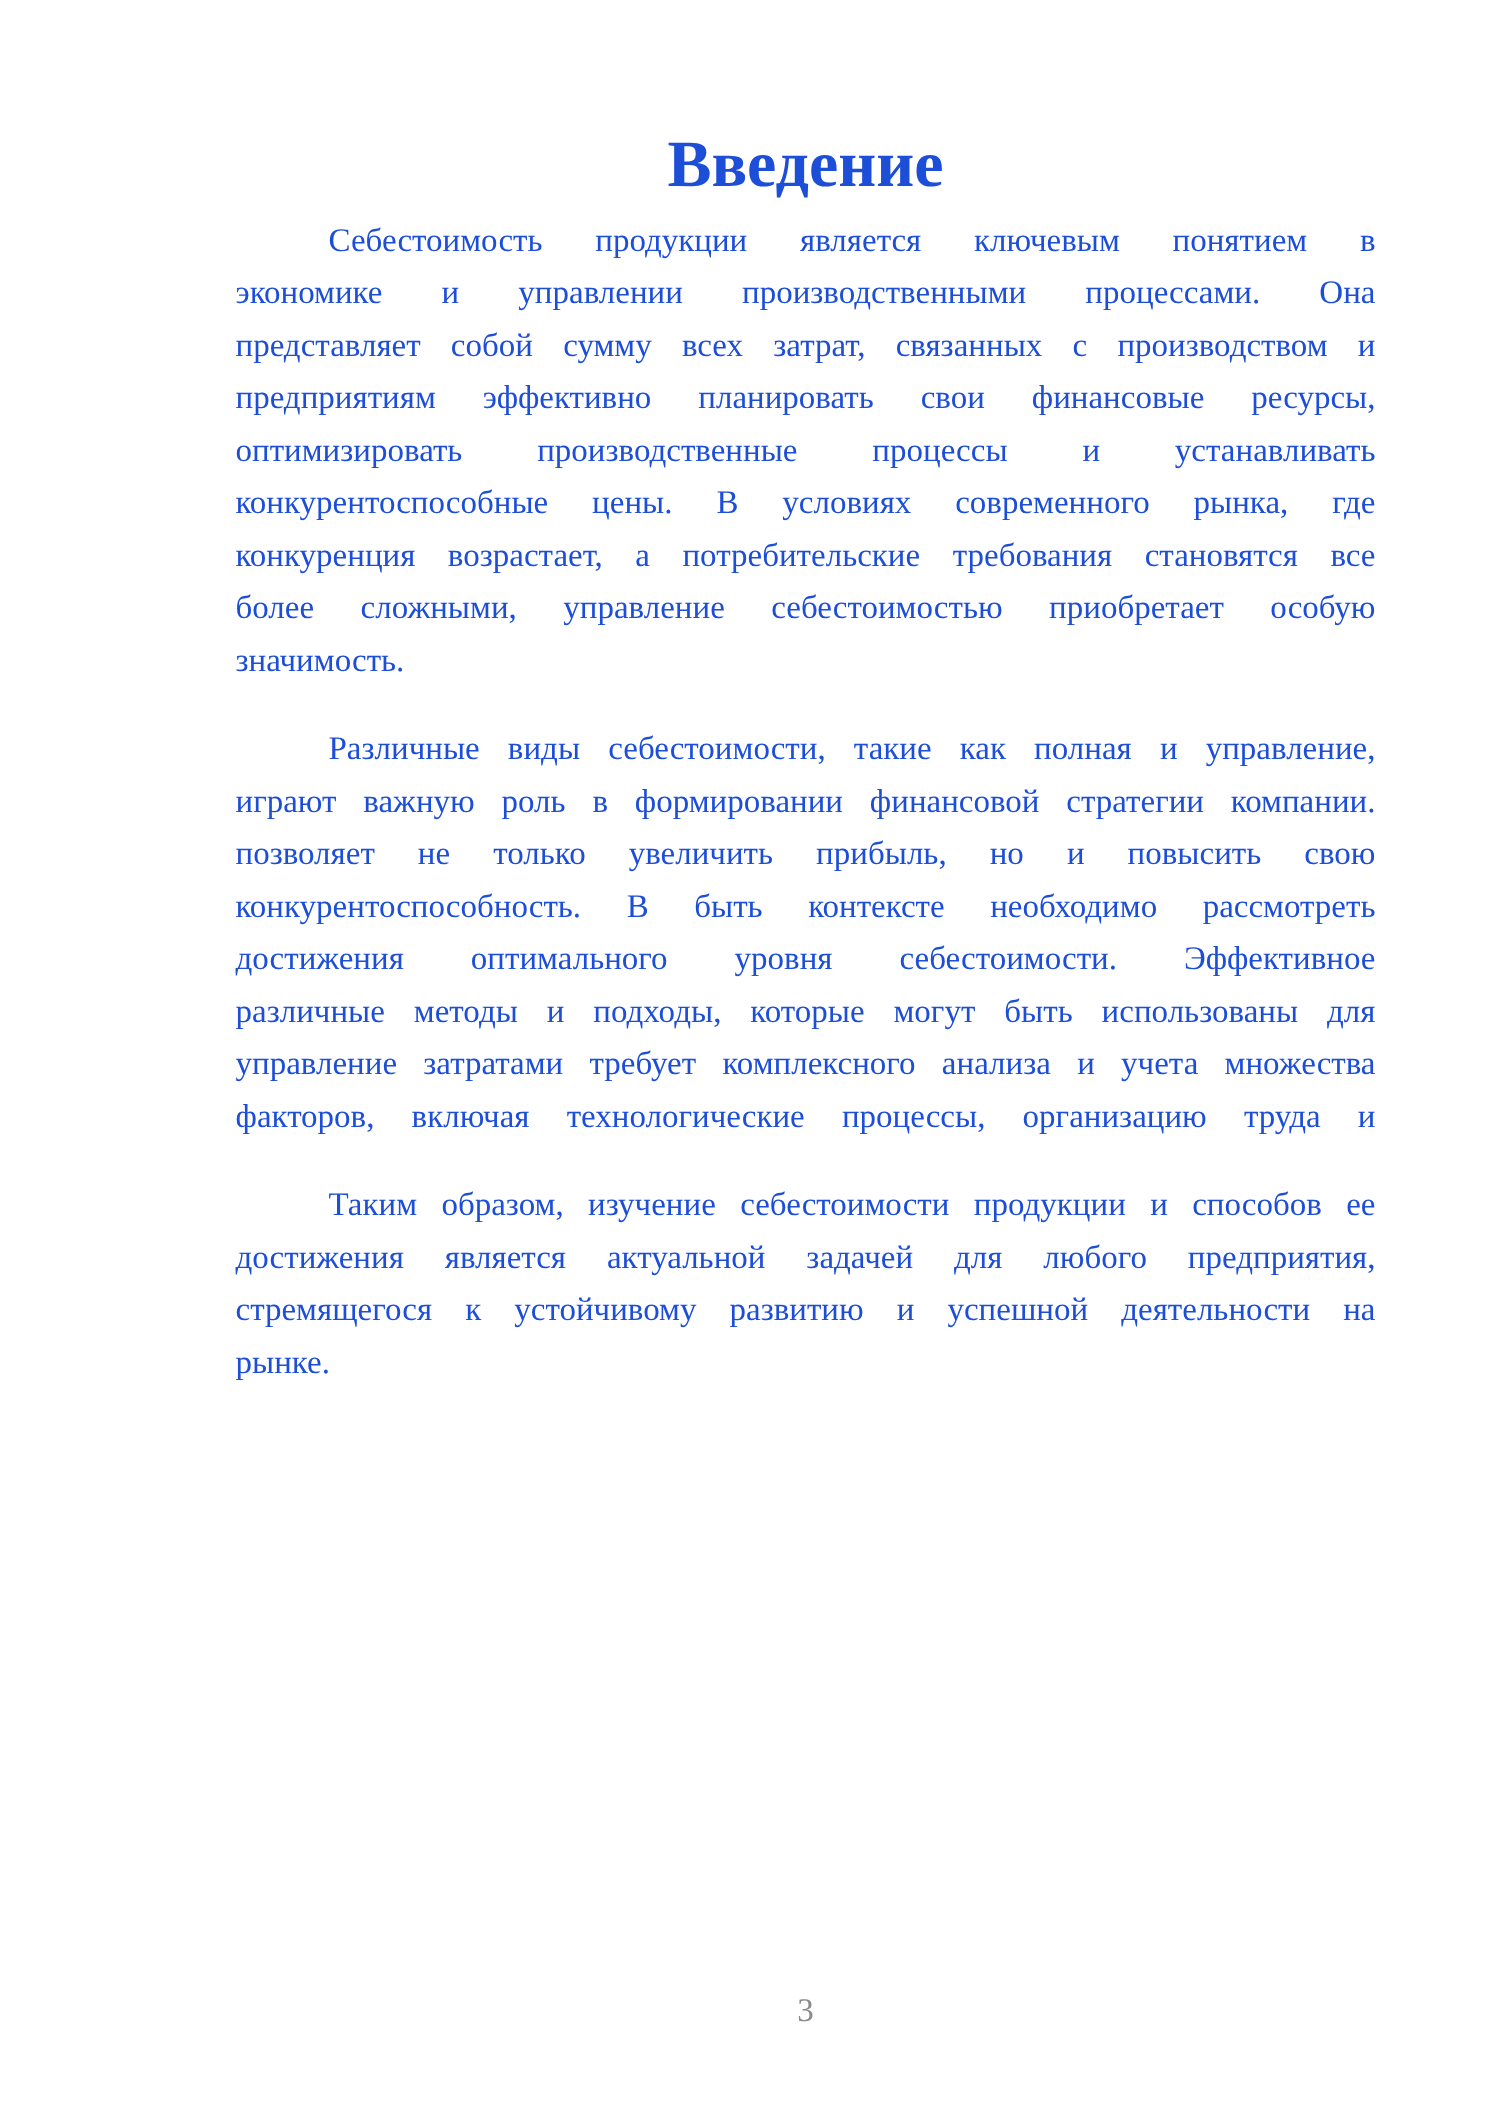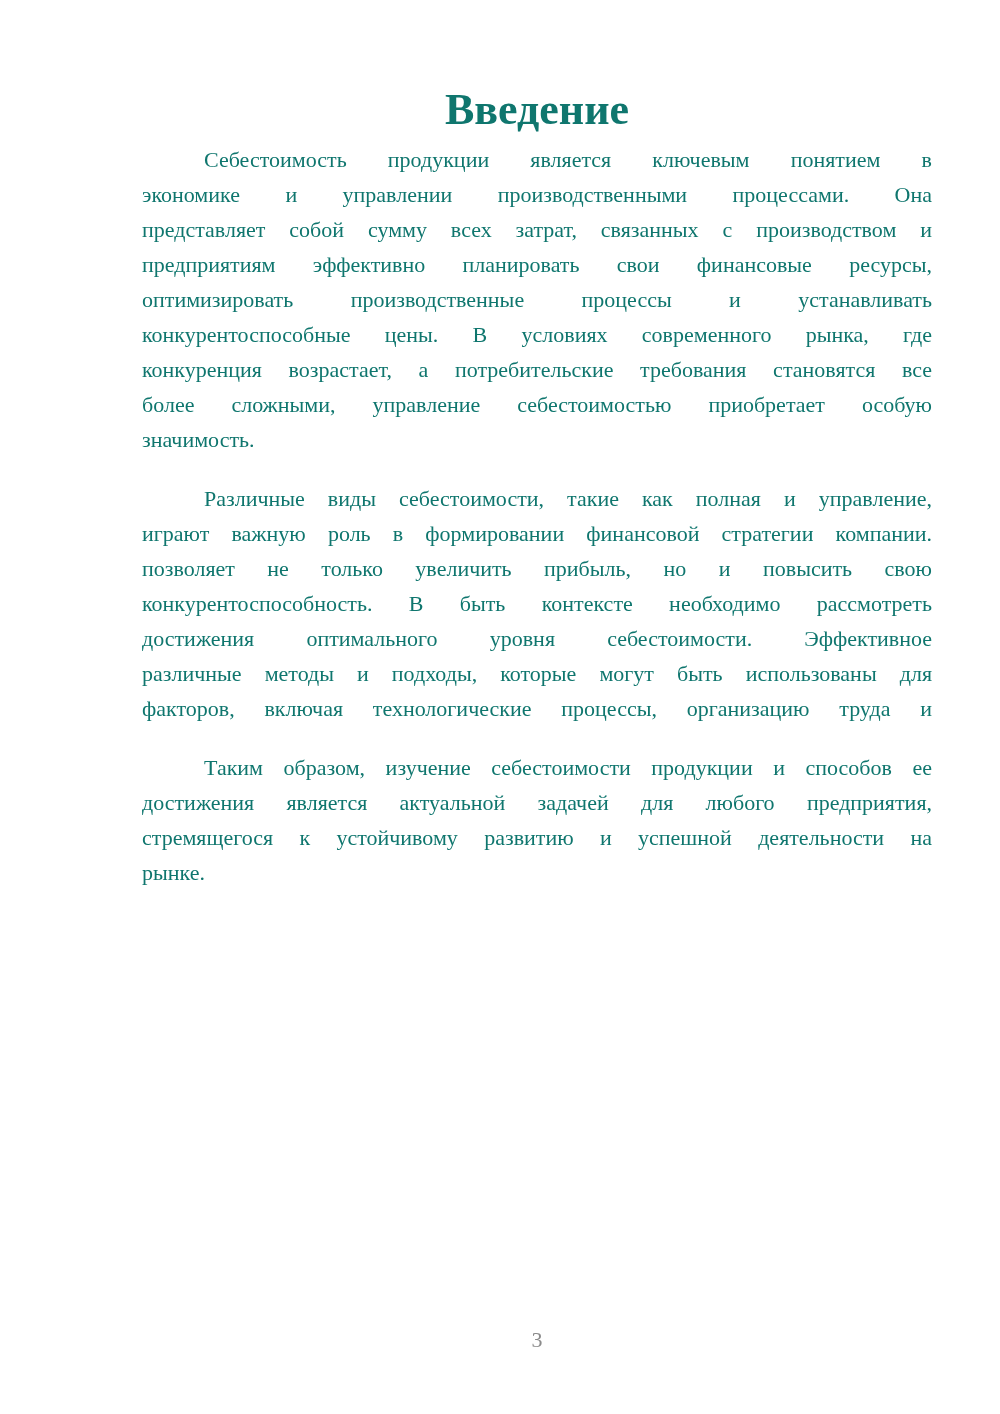--- a/index.html
+++ b/index.html
@@ -13,31 +13,31 @@
     height: 1414px;
     background: #ffffff;
     overflow: hidden;
     font-family: "Liberation Serif", "DejaVu Serif", serif;
   }
   .text-block {
     position: absolute;
     left: 142px;
     top: 92px;
     width: 790px;
-    color: #0f766e;
+    color: #1d4ed8;
     font-size: 22px;
     line-height: 35px;
   }
   .doc-title {
     text-align: center;
     font-weight: bold;
     margin: 0;
   }
   .para {
-    margin: 0;
+    margin: 15px;
   }
   .para-first {
     margin-top: 15px;
   }
   .para-next {
     margin-top: 24px;
   }
   .line {
     text-align: justify;
     text-align-last: justify;
@@ -80,20 +80,21 @@
       <div class="line-last">значимость.</div>
     </div>
 
     <div class="para para-next">
       <div class="line line-indent">Различные виды себестоимости, такие как полная и управление,</div>
       <div class="line">играют важную роль в формировании финансовой стратегии компании.</div>
       <div class="line">позволяет не только увеличить прибыль, но и повысить свою</div>
       <div class="line">конкурентоспособность. В быть контексте необходимо рассмотреть</div>
       <div class="line">достижения оптимального уровня себестоимости. Эффективное</div>
       <div class="line">различные методы и подходы, которые могут быть использованы для</div>
+      <div class="line">управление затратами требует комплексного анализа и учета множества</div>
       <div class="line">факторов, включая технологические процессы, организацию труда и</div>
     </div>
 
     <div class="para para-next">
       <div class="line line-indent">Таким образом, изучение себестоимости продукции и способов ее</div>
       <div class="line">достижения является актуальной задачей для любого предприятия,</div>
       <div class="line">стремящегося к устойчивому развитию и успешной деятельности на</div>
       <div class="line-last">рынке.</div>
     </div>
 

